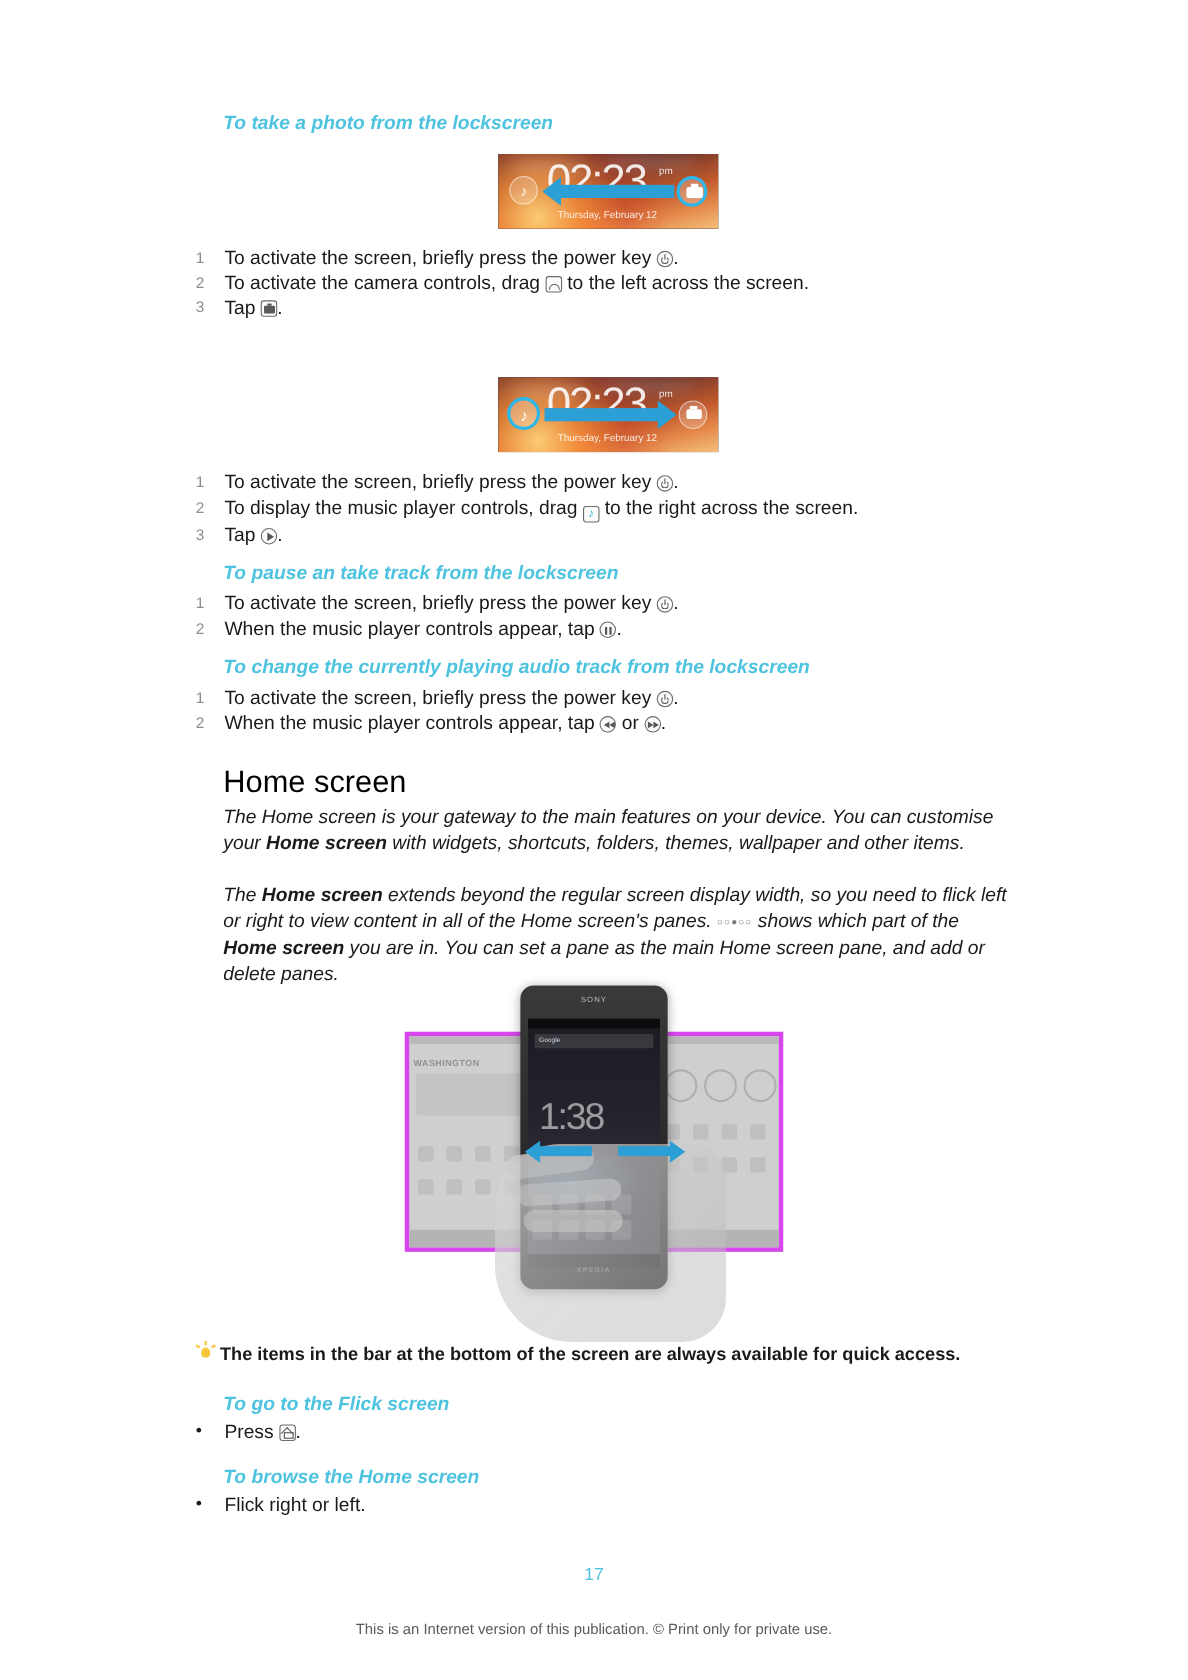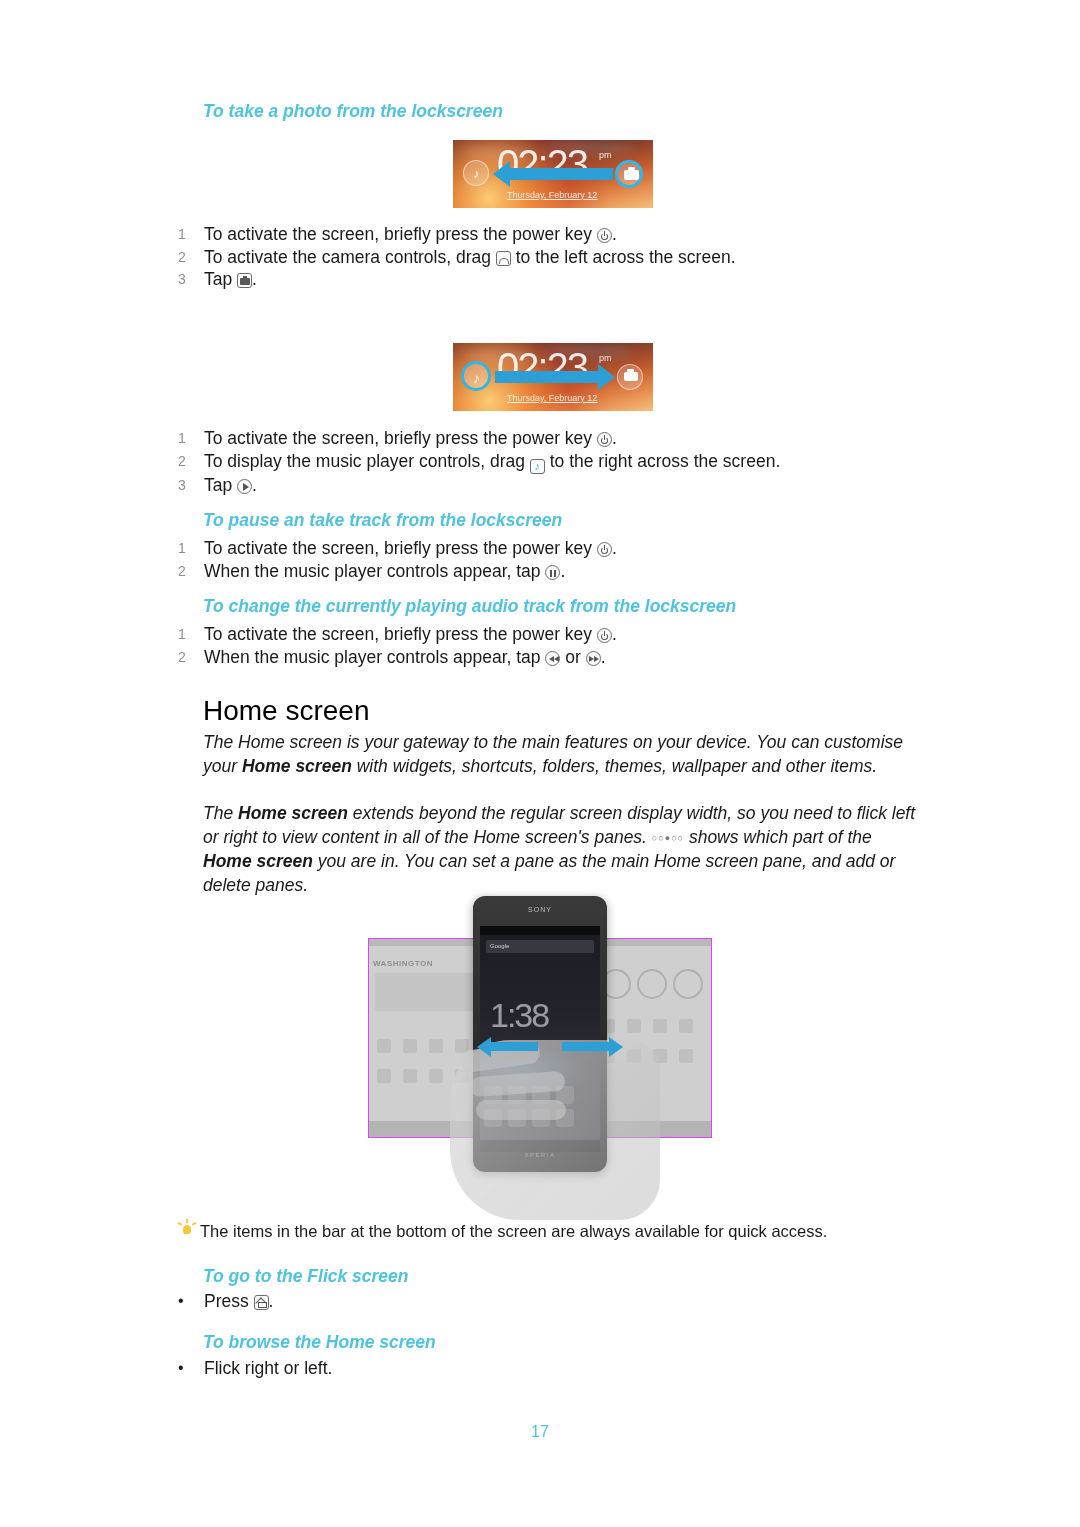--- a/index.html
+++ b/index.html
@@ -249,21 +249,20 @@
     letter-spacing: -2px;
   }
   .lockshot .ampm {
     position: absolute;
     color: rgba(255,255,255,0.85);
   }
   .lockshot .date {
     position: absolute;
     color: rgba(255,255,255,0.85);
     font-size: 9px;
-    text-decoration: underline;
   }
   .icon-circle {
     position: absolute;
     border-radius: 50%;
     background: rgba(255,255,255,0.20);
     border: 1px solid rgba(255,255,255,0.55);
     box-sizing: border-box;
   }
   .icon-circle.hl {
     border: 3px solid #2fb7e8;
@@ -342,21 +341,21 @@
   .illus {
     position: absolute;
     left: 330px;
     top: 890px;
     width: 420px;
     height: 330px;
   }
   .illus .bgpane {
     position: absolute;
     background: #cfcfcf;
-    border: 1px solid #d946ef;
+    border: 4px solid #d946ef;
     box-sizing: border-box;
     overflow: hidden;
   }
   .illus .bgpane .statusbar {
     position: absolute;
     left: 0; top: 0; right: 0;
     height: 7px;
     background: #b9b9b9;
   }
   .illus .bgpane .dock {
@@ -647,21 +646,21 @@
     <div class="hand">
       <div class="f" style="left:10px;top:6px;width:80px;height:22px;transform:rotate(-8deg);"></div>
       <div class="f" style="left:20px;top:34px;width:95px;height:20px;transform:rotate(-4deg);"></div>
       <div class="f" style="left:26px;top:60px;width:90px;height:20px;"></div>
     </div>
 
     <div class="arrow2 l" style="left:160px;width:48px;"></div>
     <div class="arrow2 r" style="left:232px;width:48px;"></div>
   </div>
 
-  <div class="tip" style="left:178px;top:1221px;width:760px;">
+  <div class="tip" style="left:178px;top:1221px;width:760px;font-weight:bold;">
     <span class="bulb">
       <span class="b"></span>
         <span class="r1"></span>
         <span class="r2"></span>
         <span class="r3"></span>
     </span>
     <span class="tiptext">The items in the bar at the bottom of the screen are always available for quick access.</span>
   </div>
 
   <h3 class="sub" style="position:absolute;left:203px;top:1266px;">To go to the Flick screen</h3>
@@ -674,14 +673,15 @@
 
   <h3 class="sub" style="position:absolute;left:203px;top:1332px;">To browse the Home screen</h3>
   <div class="steps" style="position:absolute;left:178px;top:1357px;width:780px;">
     <div class="step">
       <span class="bullet">•</span>
       <span class="txt">Flick right or left.</span>
     </div>
   </div>
 
   <div class="pagenum" style="top:1423px;">17</div>
+  <div class="footer" style="top:1473px;">This is an Internet version of this publication. © Print only for private use.</div>
 
 </div>
 
 </body></html>

